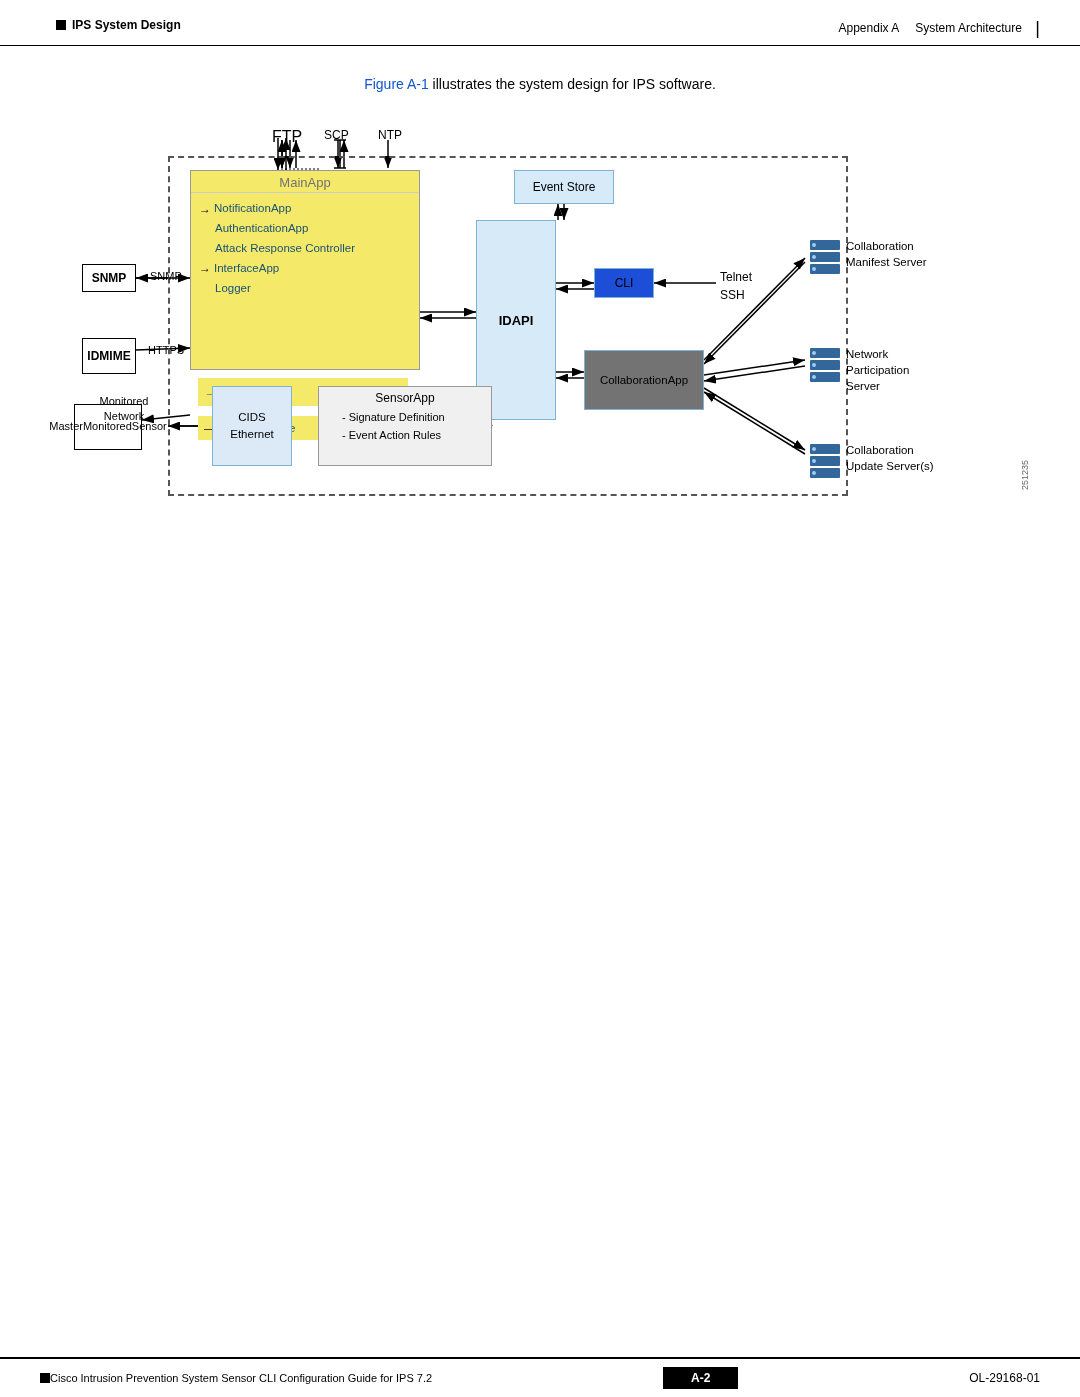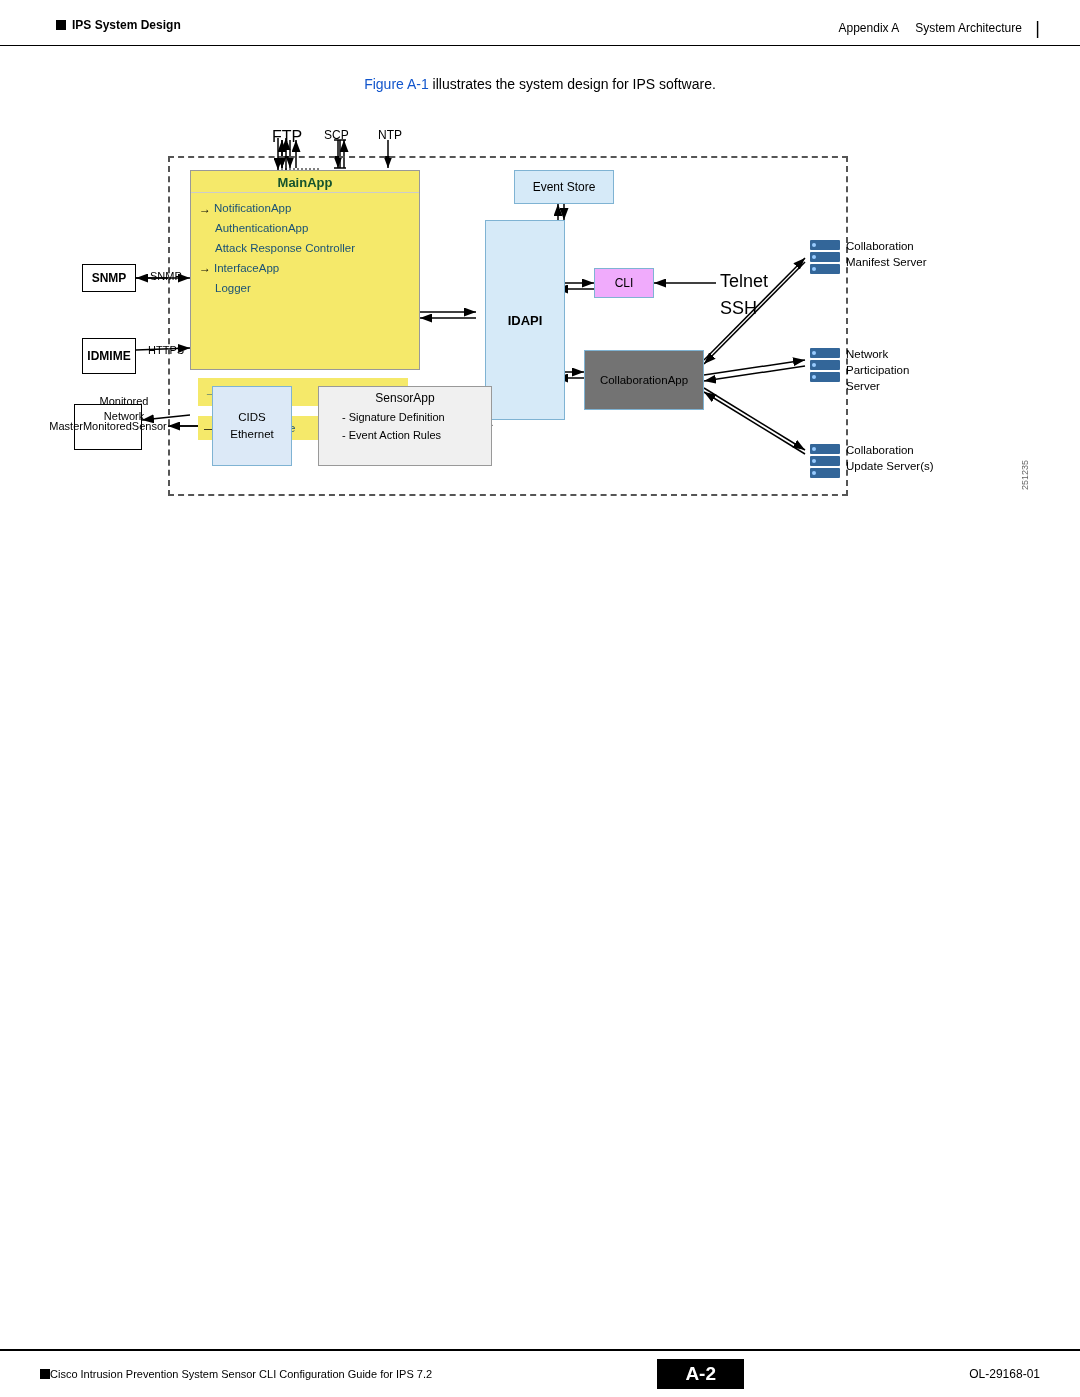--- a/index.html
+++ b/index.html
@@ -94,22 +94,22 @@
       left: 130px;
       top: 50px;
       width: 230px;
       height: 200px;
       background: #f5e96a;
       border: 1px solid #999;
     }
     .mainapp-title {
       text-align: center;
       font-size: 13px;
-      font-weight: bold;
-      color: #14532d;
+      font-weight: normal;
+      color: #737373;
       padding: 4px 0 2px 0;
       border-bottom: 1px solid #ccc;
     }
     .mainapp-content {
       padding: 6px 8px;
       font-size: 11.5px;
       line-height: 1.7;
       color: #1a5276;
     }
     .mainapp-content .arrow-item {
@@ -144,31 +144,30 @@
       top: 100px;
       width: 80px;
       height: 200px;
       background: #d6eaf8;
       border: 1px solid #7fb3d3;
       display: flex;
       align-items: center;
       justify-content: center;
       font-size: 13px;
       font-weight: bold;
-      margin-left: 9px;
     }
 
     
     .cli-box {
       position: absolute;
       left: 534px;
       top: 148px;
       width: 60px;
       height: 30px;
-      background: #f0abfc;
+      background: #1d4ed8;
       border: 1px solid #7fb3d3;
       display: flex;
       align-items: center;
       justify-content: center;
       font-size: 12px;
     }
 
     
     .collab-app-box {
       position: absolute;
@@ -313,21 +312,21 @@
     .label-https {
       position: absolute;
       left: 88px;
       top: 224px;
       font-size: 11px;
     }
     .label-telnet-ssh {
       position: absolute;
       left: 660px;
       top: 148px;
-      font-size: 18px;
+      font-size: 12px;
       line-height: 1.5;
     }
     .label-monitored {
       position: absolute;
       left: 30px;
       top: 274px;
       font-size: 11px;
       text-align: right;
       line-height: 1.4;
       width: 68px;
@@ -366,21 +365,21 @@
       background: #000;
       display: inline-block;
     }
     .footer-doc-title {
       font-size: 11px;
     }
     .footer-page {
       background: #000;
       color: #fff;
       padding: 4px 28px;
-      font-size: 19px;
+      font-size: 12px;
       font-weight: bold;
     }
     .footer-right {
       font-size: 12px;
     }
   </style>
 </head>
 <body>
 
 <div class="page-header">

